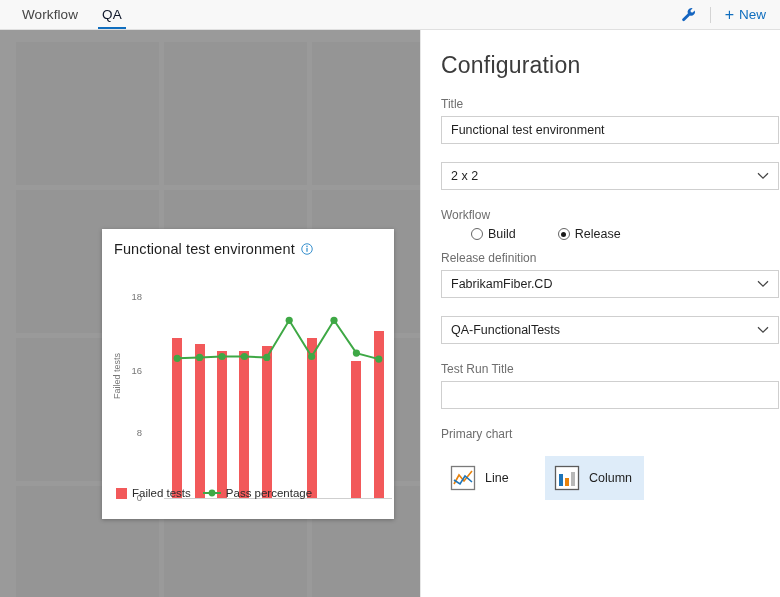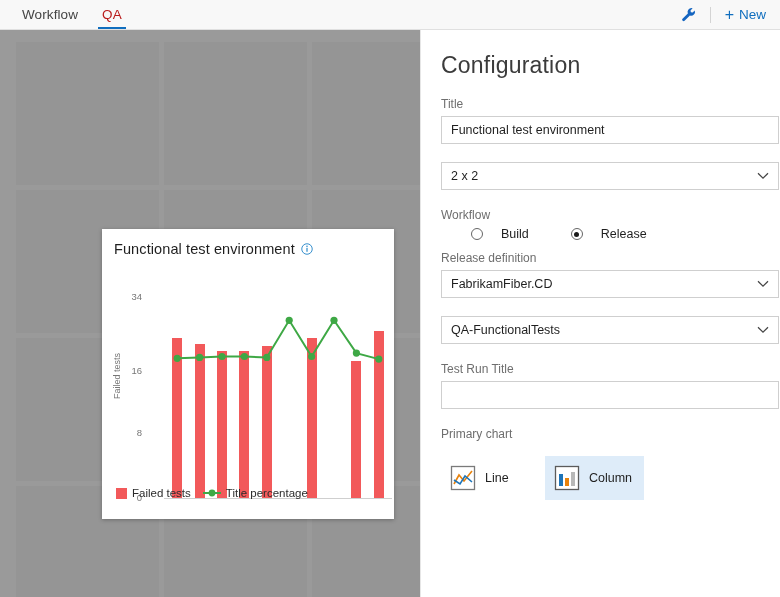--- a/index.html
+++ b/index.html
@@ -28,21 +28,21 @@
   .tabs { display: flex; align-items: stretch; padding-left: 10px; }
   .tab {
     position: relative;
     display: flex; align-items: center;
     padding: 0 12px;
     font-size: 13.5px;
     color: #444;
     cursor: pointer;
     letter-spacing: .1px;
   }
-  .tab.active { color: #b91c1c; }
+  .tab.active { color: #0f172a; }
   .tab.active::after {
     content: "";
     position: absolute; left: 8px; right: 8px; bottom: 0;
     height: 2px; background: #106ebe;
   }
   .topbar-right {
     margin-left: auto;
     display: flex; align-items: center;
     padding-right: 10px; gap: 0px;
   }
@@ -179,21 +179,21 @@
   .chev {
     position: absolute; right: 9px; top: 50%;
     transform: translateY(-50%);
     display: inline-flex;
   }
   .radio-row {
     display: flex; align-items: center;
     margin-left: 30px; gap: 42px;
   }
   .radio {
-    display: flex; align-items: center; gap: 18px;
+    display: flex; align-items: center; gap: 5px;
     font-size: 12.5px; color: #1f1f1f; cursor: pointer;
   }
   .radio-dot {
     width: 12px; height: 12px;
     border: 1px solid #666; border-radius: 50%;
     background: #fff;
     position: relative; flex: none;
   }
   .radio-dot.checked::after {
     content: "";
@@ -270,21 +270,21 @@
             <circle cx="8" cy="4.4" r="0.95" fill="#0e7ac4"></circle>
             <rect x="7.3" y="6.4" width="1.4" height="5.3" fill="#0e7ac4"></rect>
           </svg>
         </span>
       </div>
 
       <div class="plot-area">
 
         <div class="axis-title left">Failed tests</div>
 
-        <div class="tick left" style="left:12px; top:34px;">34</div>
+        <div class="tick left" style="left:12px; top:34px;">18</div>
         <div class="tick left" style="left:12px; top:108px;">16</div>
         <div class="tick left" style="left:12px; top:170px;">8</div>
         <div class="tick left" style="left:12px; top:235px;">0</div>
 
         <div class="baseline" style="left:62px; top:241px; width:228px;"></div>
 
         <div id="bars">
             <div class="bar" style="left: 70.2px; top: 81.4375px; width: 10px; height: 159.562px;"></div>
             <div class="bar" style="left: 92.6px; top: 87.475px; width: 10px; height: 153.525px;"></div>
             <div class="bar" style="left: 115px; top: 94.375px; width: 10px; height: 146.625px;"></div>
@@ -314,21 +314,21 @@
           <span class="legend-swatch-bar"></span>
           <span>Failed tests</span>
         </div>
         <div class="legend-item" style="margin-left:6px;">
           <span class="legend-swatch-line">
             <svg width="18" height="10" viewBox="0 0 18 10" aria-hidden="true">
               <line x1="0" y1="5" x2="18" y2="5" stroke="#3ea845" stroke-width="2"></line>
               <circle cx="9" cy="5" r="3.4" fill="#3ea845"></circle>
             </svg>
           </span>
-          <span>Title percentage</span>
+          <span>Pass percentage</span>
         </div>
       </div>
     </div>
   </div>
 
   <div class="config">
 
     <div class="config-h1">Configuration</div>
 
     <div class="spacer-18"></div>

